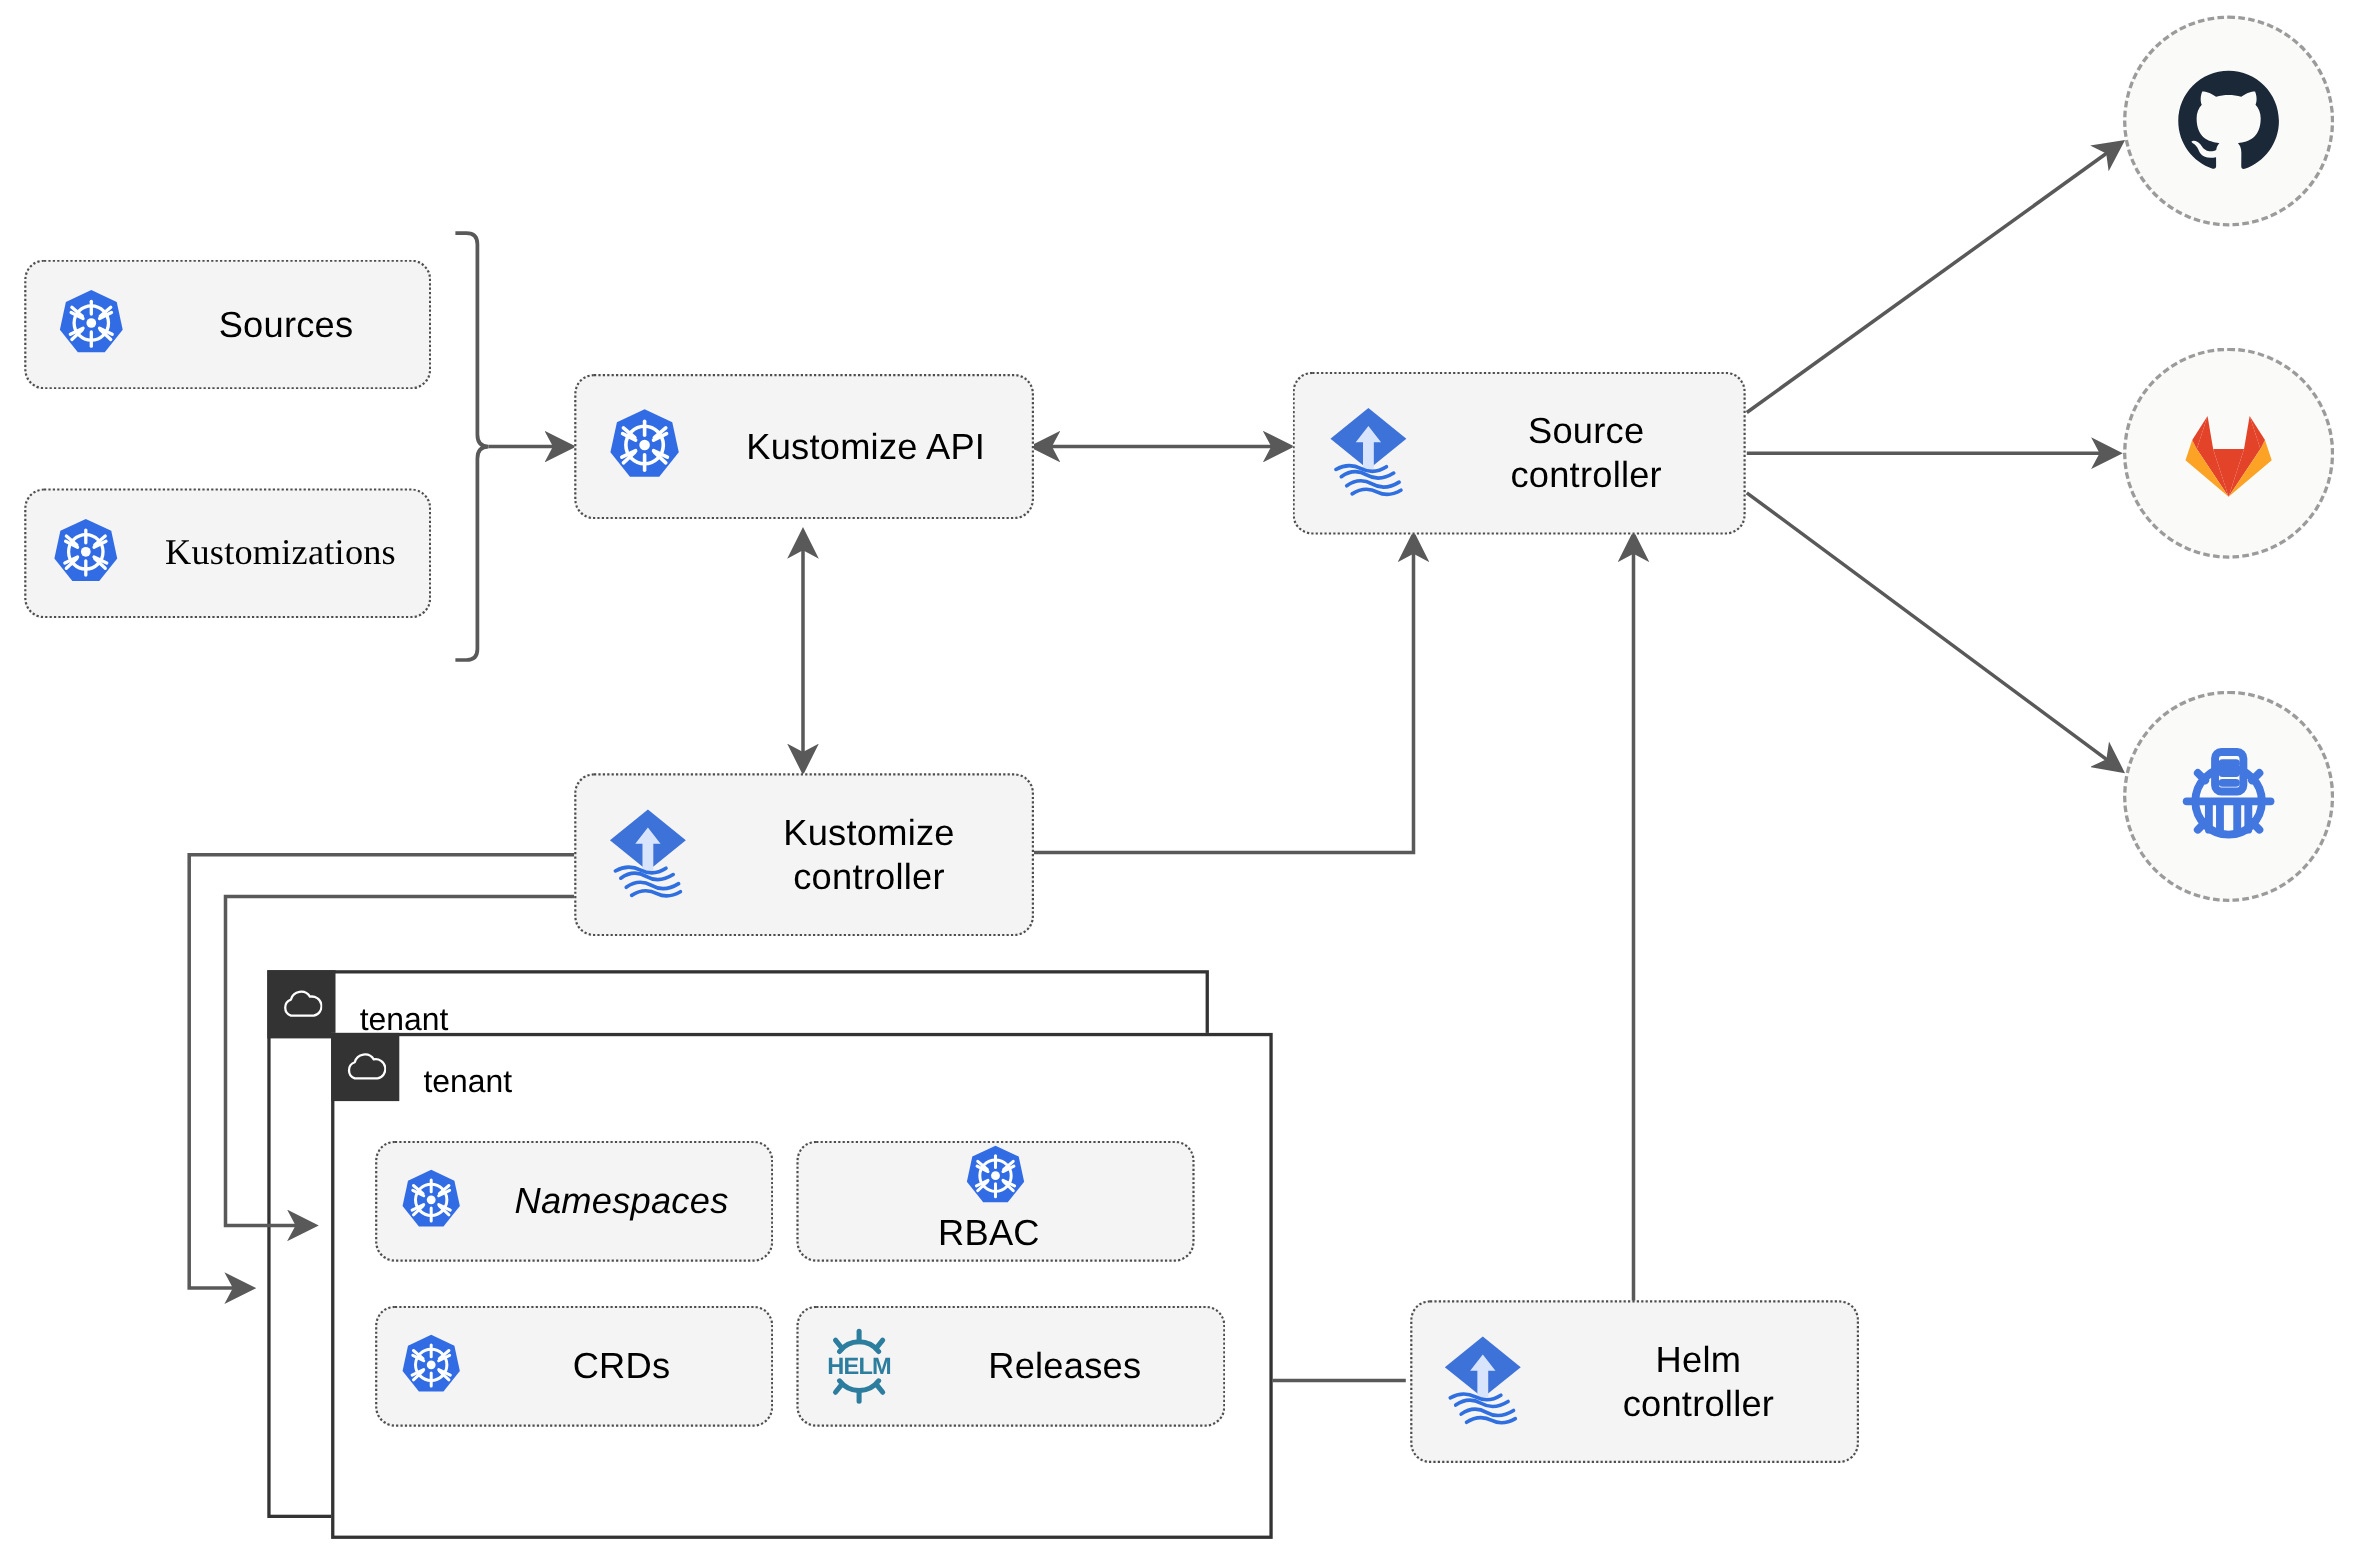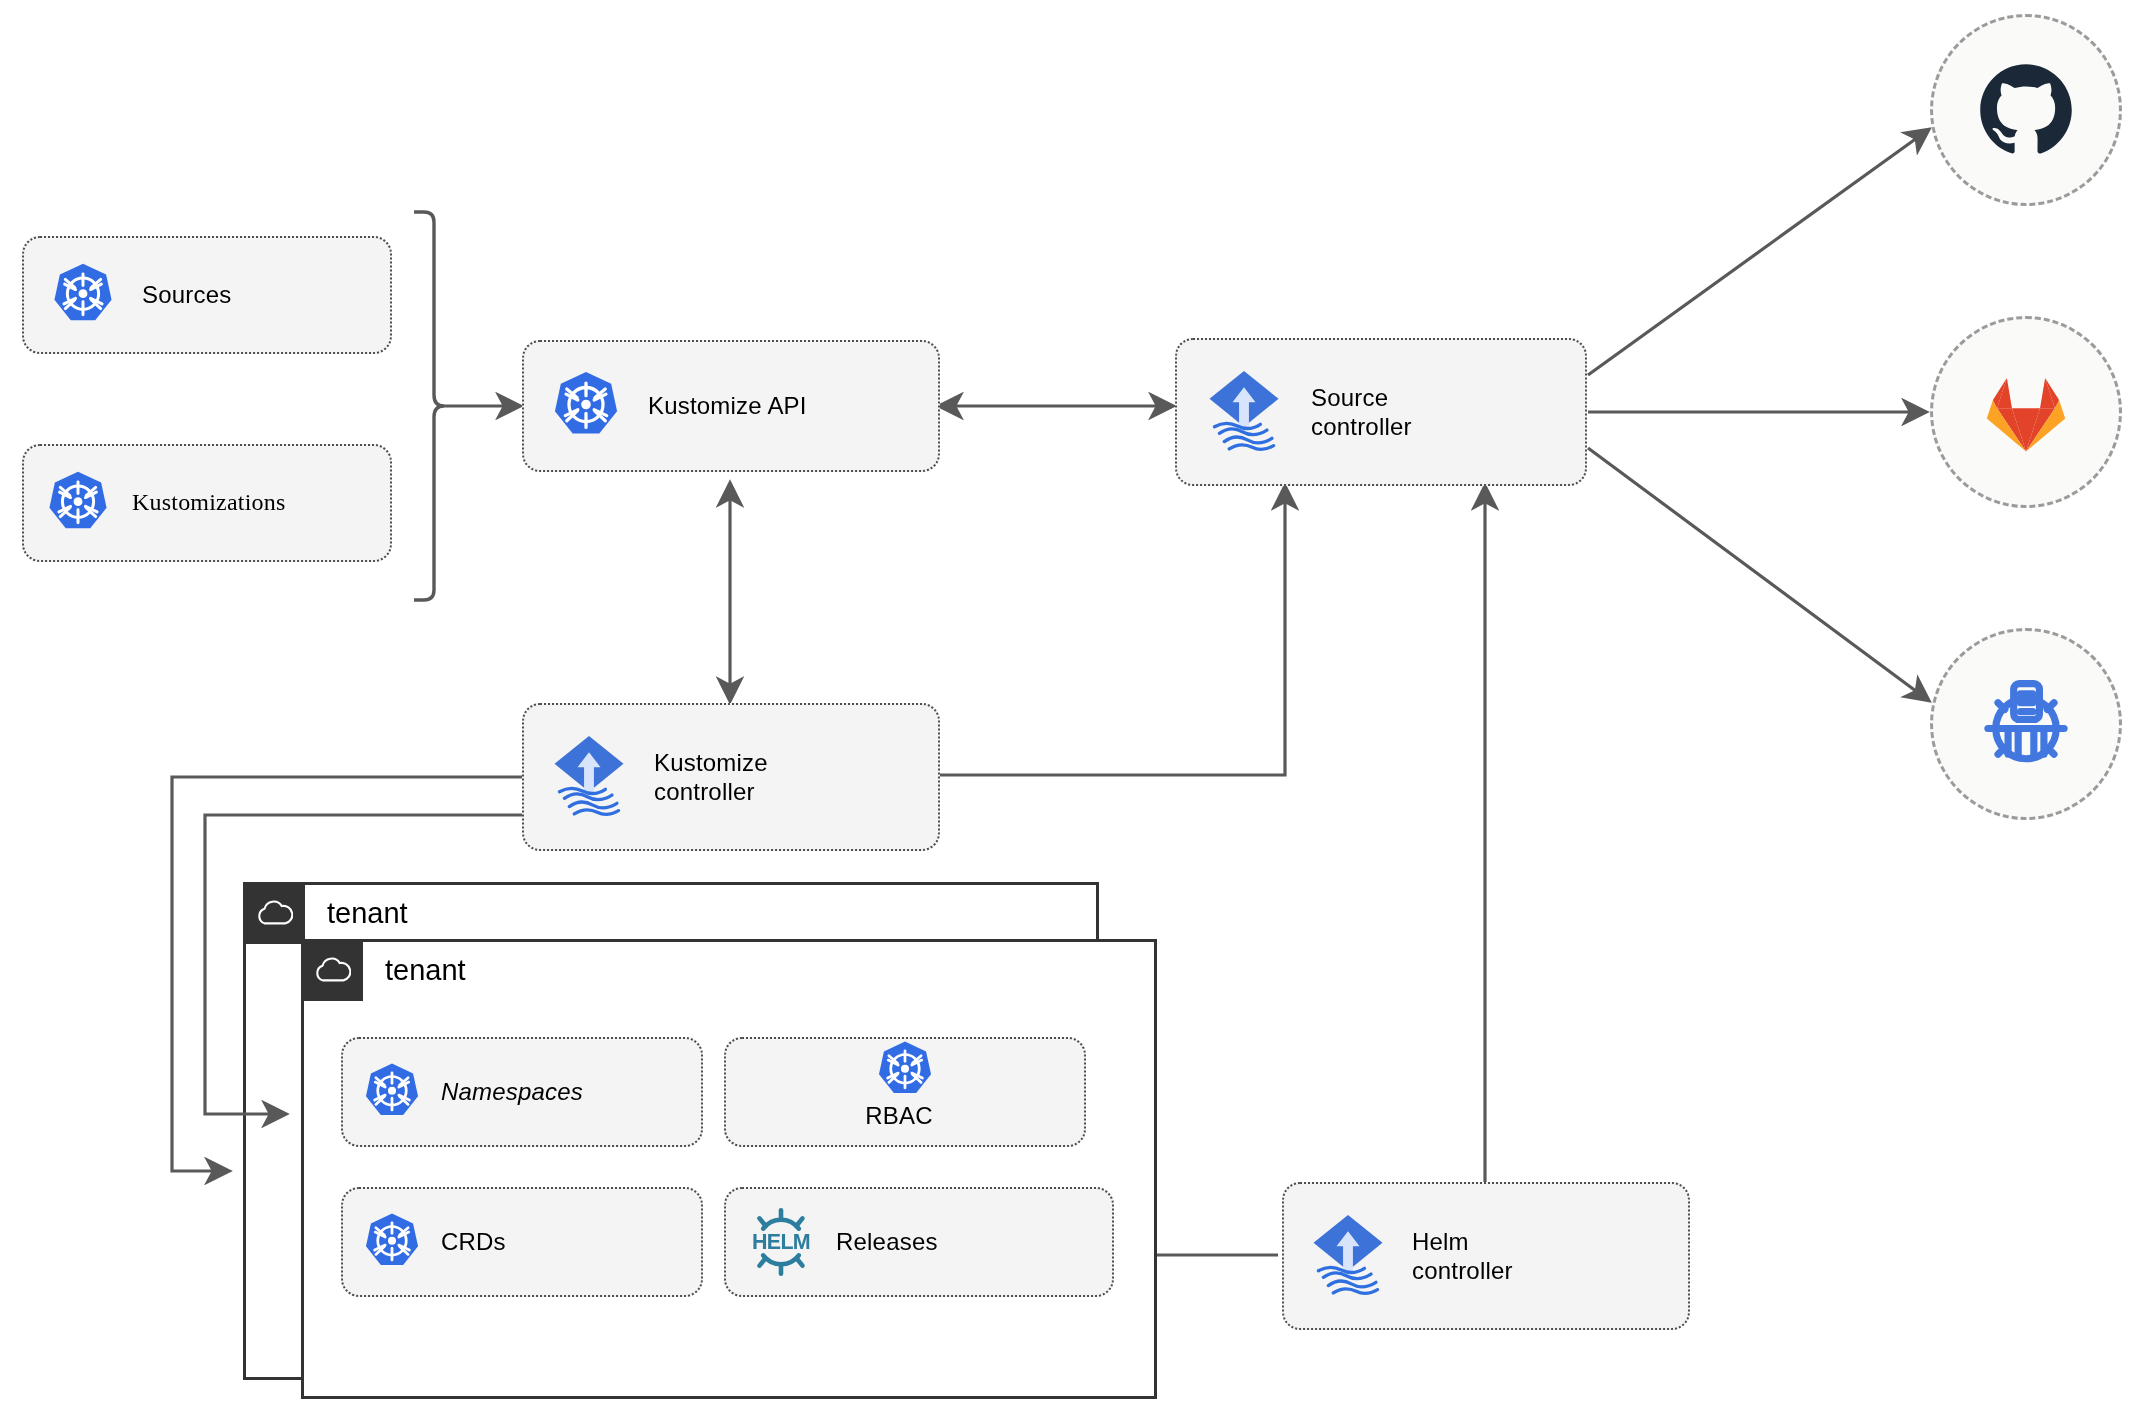--- a/index.html
+++ b/index.html
@@ -26,23 +26,23 @@
     z-index:20;
   }
   .card .ico{
     flex:0 0 auto;
     display:flex;
     align-items:center;
     justify-content:center;
   }
   .card .lbl{
     flex:1 1 auto;
-    text-align:left;
+    text-align:center;
     color:#000000;
-    font-size:24px;
+    font-size:33px;
     line-height:1.22;
     letter-spacing:.2px;
     white-space:pre-line;
     padding-right:12px;
   }
   
   .bubble{
     position:absolute;
     box-sizing:border-box;
     border:3px dashed #9b9b9b;
@@ -60,21 +60,21 @@
     background:#ffffff;
     border:3px solid #333333;
     z-index:10;
   }
   .tenant .tbar{
     position:absolute;
     left:-3px;
     top:-3px;
     height:62px;
     display:flex;
-    align-items:center;
+    align-items:flex-end;
     z-index:3;
   }
   .tenant .tbadge{
     width:62px;height:62px;
     background:#333333;
     display:flex;align-items:center;justify-content:center;
     box-sizing:border-box;
   }
   .tenant .tlabel{
     color:#000;

